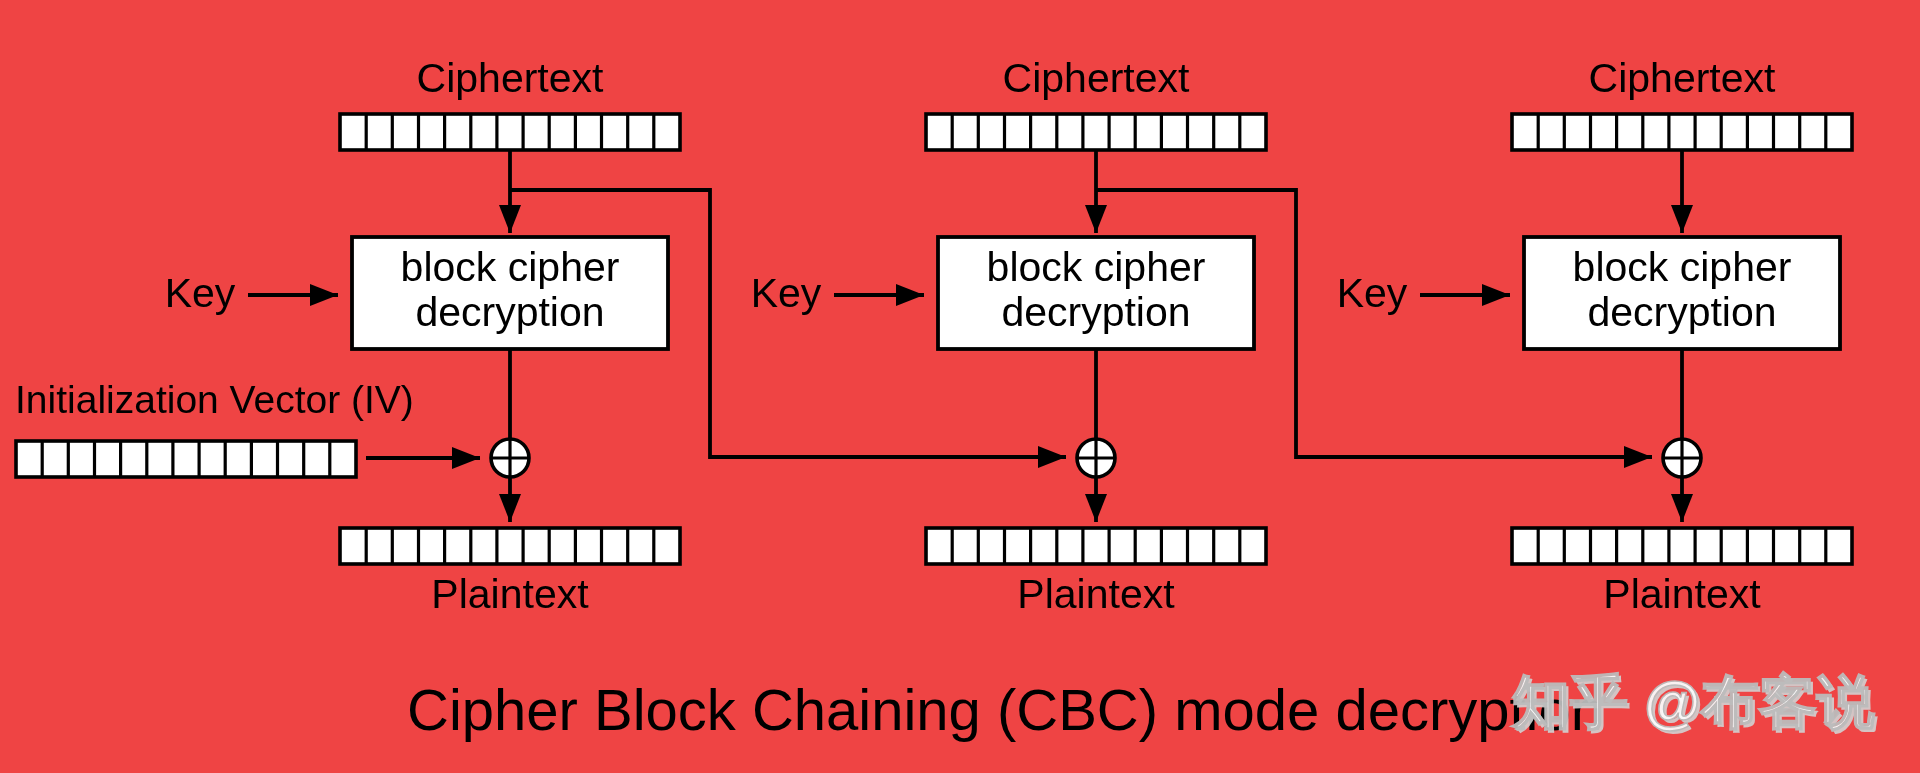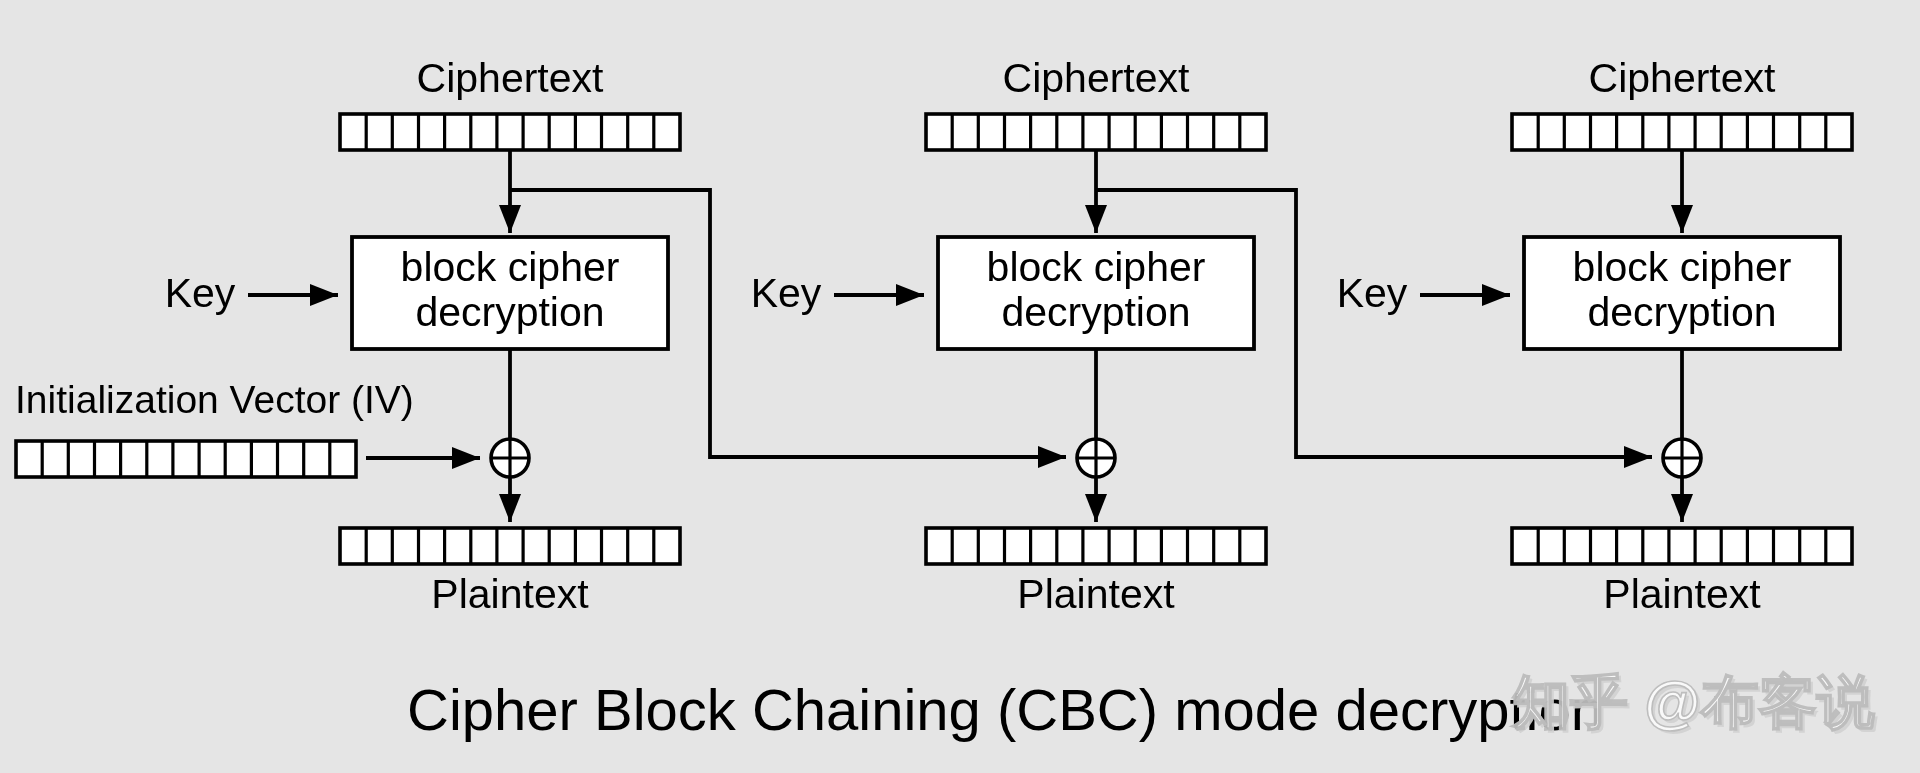--- a/index.html
+++ b/index.html
@@ -4,21 +4,21 @@
 <style>
   html, body {
     margin: 0;
     padding: 0;
     background: #ffffff;
   }
   .stage {
     position: relative;
     width: 1920px;
     height: 773px;
-    background: #e5e5e5;
+    background: #ef4444;
     overflow: hidden;
   }
   svg { display: block; }
   .stroke {
     stroke: #000000;
     stroke-width: 3.8;
     fill: none;
   }
   .thin {
     stroke: #000000;

